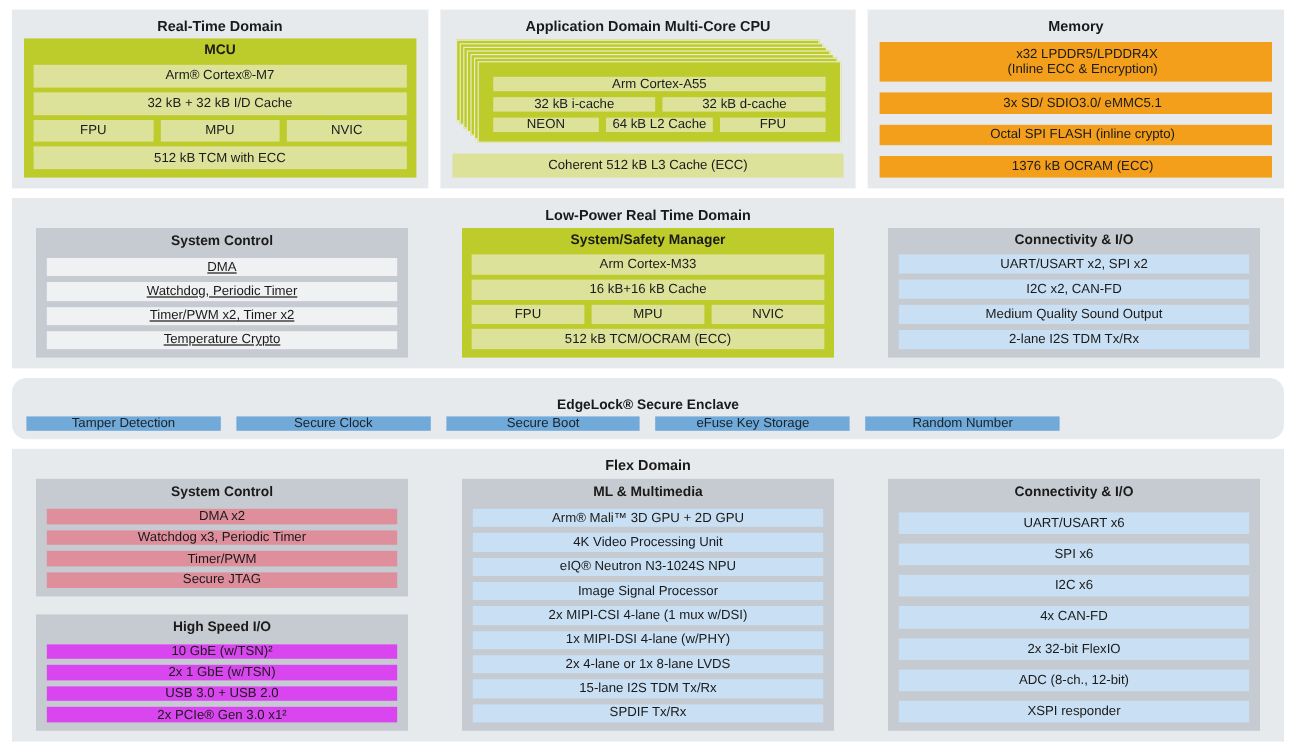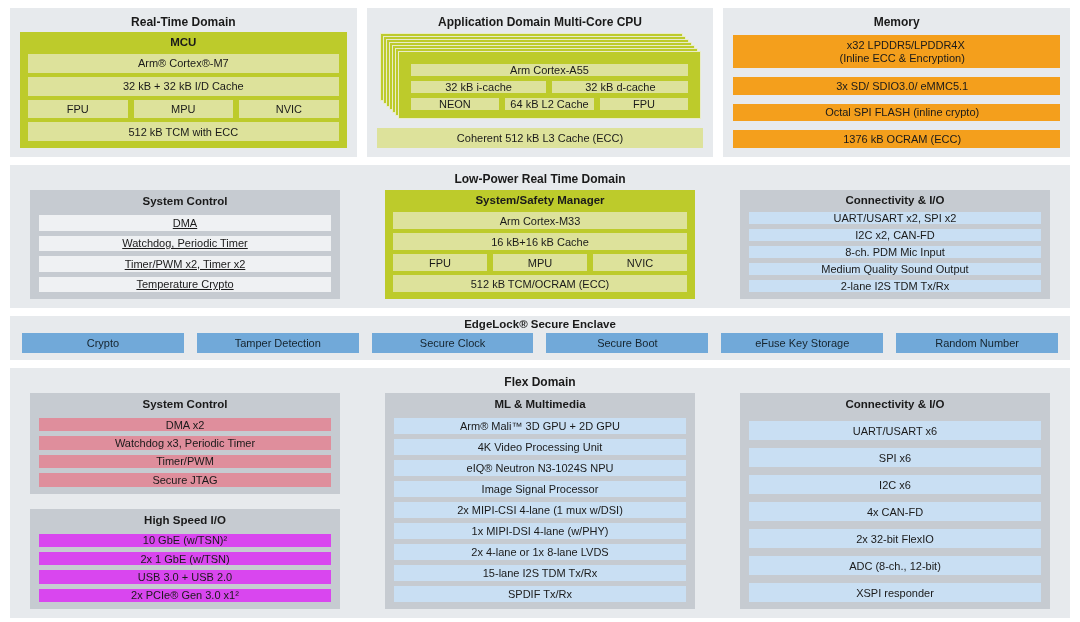--- a/index.html
+++ b/index.html
@@ -36,21 +36,21 @@
   .row2 { flex:0 0 142px; }
   .bandgrid { flex:1; display:grid; grid-template-columns:1fr 1fr 1fr; gap:45px; padding:0 10px; margin-top:3px; }
   .graybox { background:#C6CBD1; padding:3px 9px 7px; display:flex; flex-direction:column; gap:5px; }
   .graybox-title { font-weight:bold; font-size:11.5px; text-align:center; line-height:17px; }
   .wrow { background:#EFF1F3; flex:1; display:flex; align-items:center; justify-content:center; font-size:11px;text-decoration:underline; }
   .brow { background:#C9DFF3; flex:1; display:flex; align-items:center; justify-content:center; font-size:11px; }
   .prow { background:#DF8E9C; flex:1; display:flex; align-items:center; justify-content:center; font-size:11px; }
   .yrow { background:#d946ef; flex:1; display:flex; align-items:center; justify-content:center; font-size:11px; }
 
   
-  .row3 { flex:0 0 44px; padding:1px 12px 7px; }
+  .row3 { flex:0 0 44px; padding:16px 12px 7px;border-radius:12px; }
   .elgrid { flex:1; display:grid; grid-template-columns:repeat(6,1fr); gap:13px; margin-top:1px; }
   .eblock { background:#71A9D9; display:flex; align-items:center; justify-content:center; font-size:11px; color:#15242e; }
   .el-title { font-weight:bold; font-size:11.5px; text-align:center; line-height:15px; flex:0 0 15px; }
 
   
   .row4 { flex:1; }
   .col1 { display:flex; flex-direction:column; gap:15px; }
   .col1 .graybox { flex:1; }
 </style>
 </head>
@@ -133,31 +133,29 @@
           <div class="lrow">MPU</div>
           <div class="lrow">NVIC</div>
         </div>
         <div class="lrow">512 kB TCM/OCRAM (ECC)</div>
       </div>
 
       <div class="graybox">
         <div class="graybox-title" style="line-height:14px">Connectivity &amp; I/O</div>
         <div class="brow">UART/USART x2, SPI x2</div>
         <div class="brow">I2C x2, CAN-FD</div>
-        <div class="brow">8-ch. PDM Mic Input</div>
         <div class="brow">Medium Quality Sound Output</div>
         <div class="brow">2-lane I2S TDM Tx/Rx</div>
       </div>
     </div>
   </section>
 
   <section class="panel row3">
     <div class="el-title">EdgeLock® Secure Enclave</div>
     <div class="elgrid">
-      <div class="eblock">Crypto</div>
       <div class="eblock">Tamper Detection</div>
       <div class="eblock">Secure Clock</div>
       <div class="eblock">Secure Boot</div>
       <div class="eblock">eFuse Key Storage</div>
       <div class="eblock">Random Number</div>
     </div>
   </section>
 
   <section class="panel row4">
     <div class="panel-title">Flex Domain</div>

